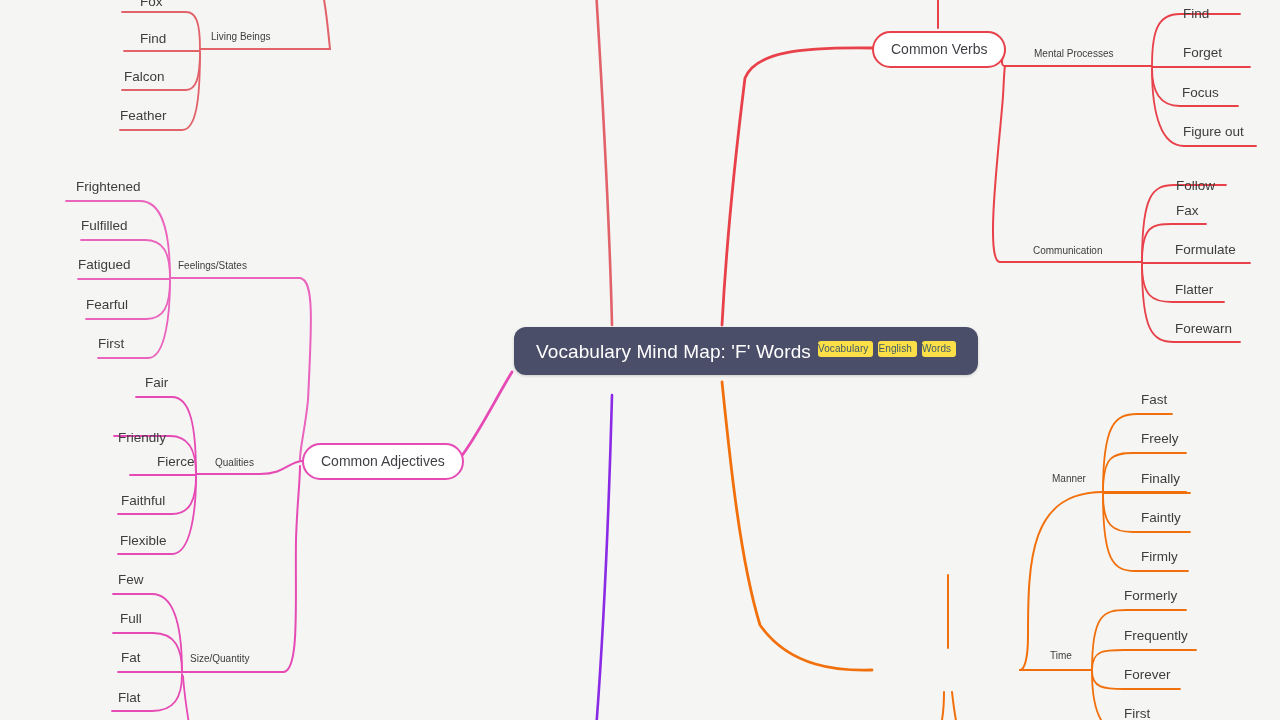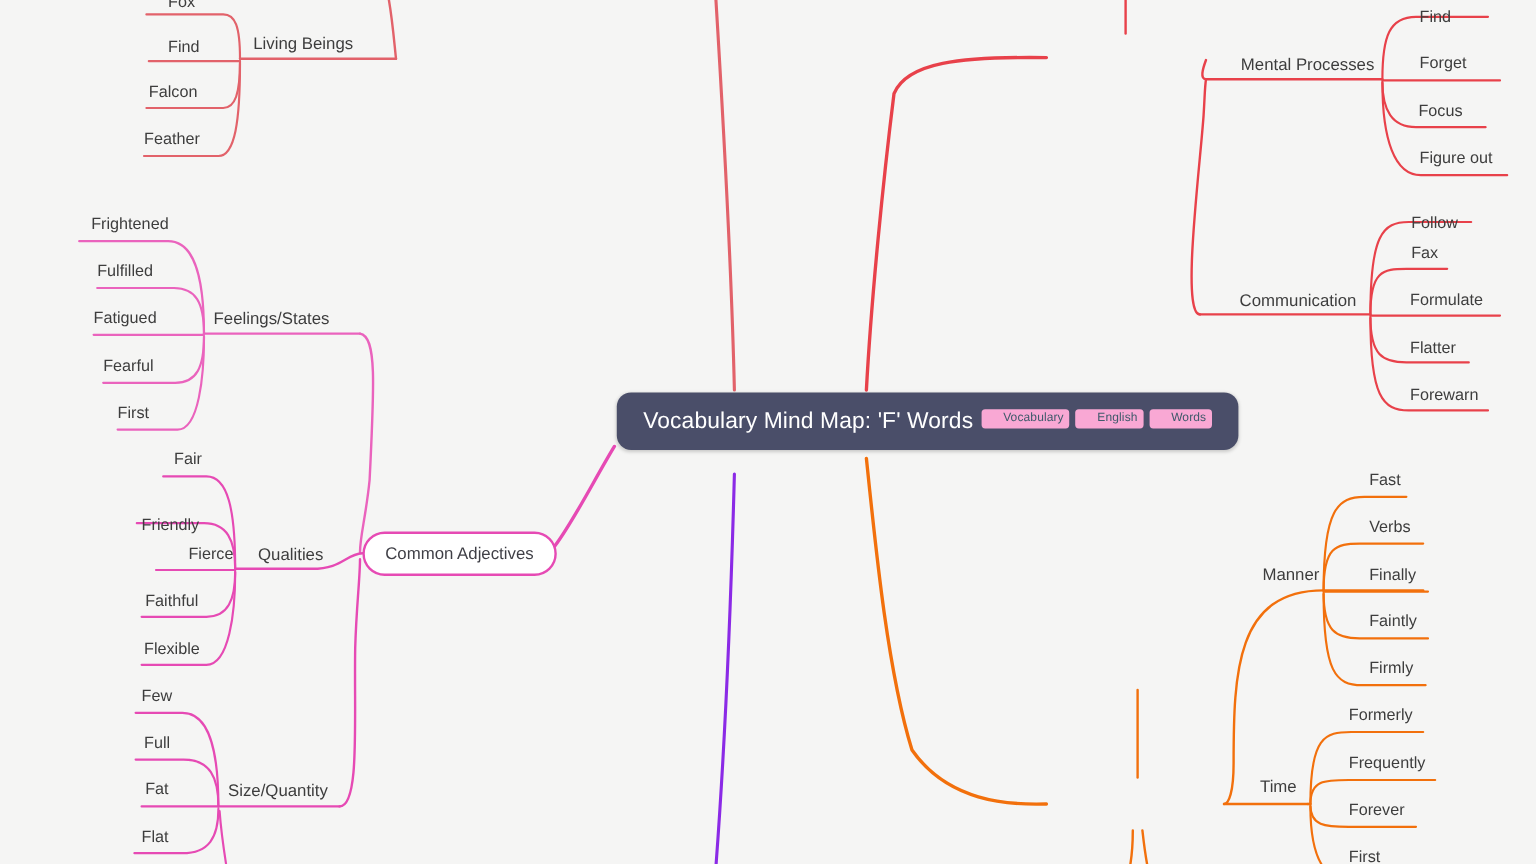--- a/index.html
+++ b/index.html
@@ -46,45 +46,45 @@
     color: #ffffff;
     font-size: 19px;
     line-height: 22px;
     letter-spacing: 0.1px;
   }
   .root-tags {
     display: flex;
     gap: 5px;
   }
   .root-tag {
-    background: #f9a8d4;
+    background: #fde047;
     color: #3f5a6b;
     font-size: 10px;
     line-height: 12px;
-    padding: 2px 5px 2px 18px;
+    padding: 2px 5px 2px 0;
     border-radius: 3px;
     letter-spacing: 0.1px;
   }
   
   .pill {
     background: #ffffff;
     border-radius: 999px;
     padding: 8px 17px 8px 17px;
     font-size: 14px;
     line-height: 17px;
     color: #3f3f46;
     border-width: 2.5px;
     border-style: solid;
   }
   .pill.c-red    { border-color: #e8414a; }
   .pill.c-pink   { border-color: #e64ab4; }
   .pill.c-orange { border-color: #f2700c; }
   
   .mid {
-    font-size: 14px;
+    font-size: 10px;
     line-height: 17px;
     color: #3d3d3d;
   }
   
   .leaf {
     font-size: 13.5px;
     line-height: 16px;
     color: #3d3d3d;
   }
 </style>
@@ -246,38 +246,39 @@
   <div class="node leaf" style="left:134px; top:454px;margin-left:23px;">Fierce</div>
   <div class="node leaf" style="left:121px; top:493px;">Faithful</div>
   <div class="node leaf" style="left:120px; top:533px;">Flexible</div>
 
   <div class="node mid" style="left:190px; top:650px;">Size/Quantity</div>
   <div class="node leaf" style="left:118px; top:572px;">Few</div>
   <div class="node leaf" style="left:120px; top:611px;">Full</div>
   <div class="node leaf" style="left:121px; top:650px;">Fat</div>
   <div class="node leaf" style="left:118px; top:690px;">Flat</div>
 
+  <div class="node pill c-red" style="left:872px; top:31px;">Common Verbs</div>
 
   <div class="node mid" style="left:1034px; top:45px;">Mental Processes</div>
   <div class="node leaf" style="left:1183px; top:6px;">Find</div>
   <div class="node leaf" style="left:1183px; top:45px;">Forget</div>
   <div class="node leaf" style="left:1182px; top:85px;">Focus</div>
   <div class="node leaf" style="left:1183px; top:124px;">Figure out</div>
 
   <div class="node mid" style="left:1033px; top:242px;">Communication</div>
   <div class="node leaf" style="left:1176px; top:178px;">Follow</div>
   <div class="node leaf" style="left:1176px; top:203px;">Fax</div>
   <div class="node leaf" style="left:1175px; top:242px;">Formulate</div>
   <div class="node leaf" style="left:1175px; top:282px;">Flatter</div>
   <div class="node leaf" style="left:1175px; top:321px;">Forewarn</div>
 
 
   <div class="node mid" style="left:1052px; top:470px;">Manner</div>
   <div class="node leaf" style="left:1141px; top:392px;">Fast</div>
-  <div class="node leaf" style="left:1141px; top:431px;">Verbs</div>
+  <div class="node leaf" style="left:1141px; top:431px;">Freely</div>
   <div class="node leaf" style="left:1141px; top:471px;">Finally</div>
   <div class="node leaf" style="left:1141px; top:510px;">Faintly</div>
   <div class="node leaf" style="left:1141px; top:549px;">Firmly</div>
 
   <div class="node mid" style="left:1050px; top:647px;">Time</div>
   <div class="node leaf" style="left:1124px; top:588px;">Formerly</div>
   <div class="node leaf" style="left:1124px; top:628px;">Frequently</div>
   <div class="node leaf" style="left:1124px; top:667px;">Forever</div>
   <div class="node leaf" style="left:1124px; top:706px;">First</div>
 

